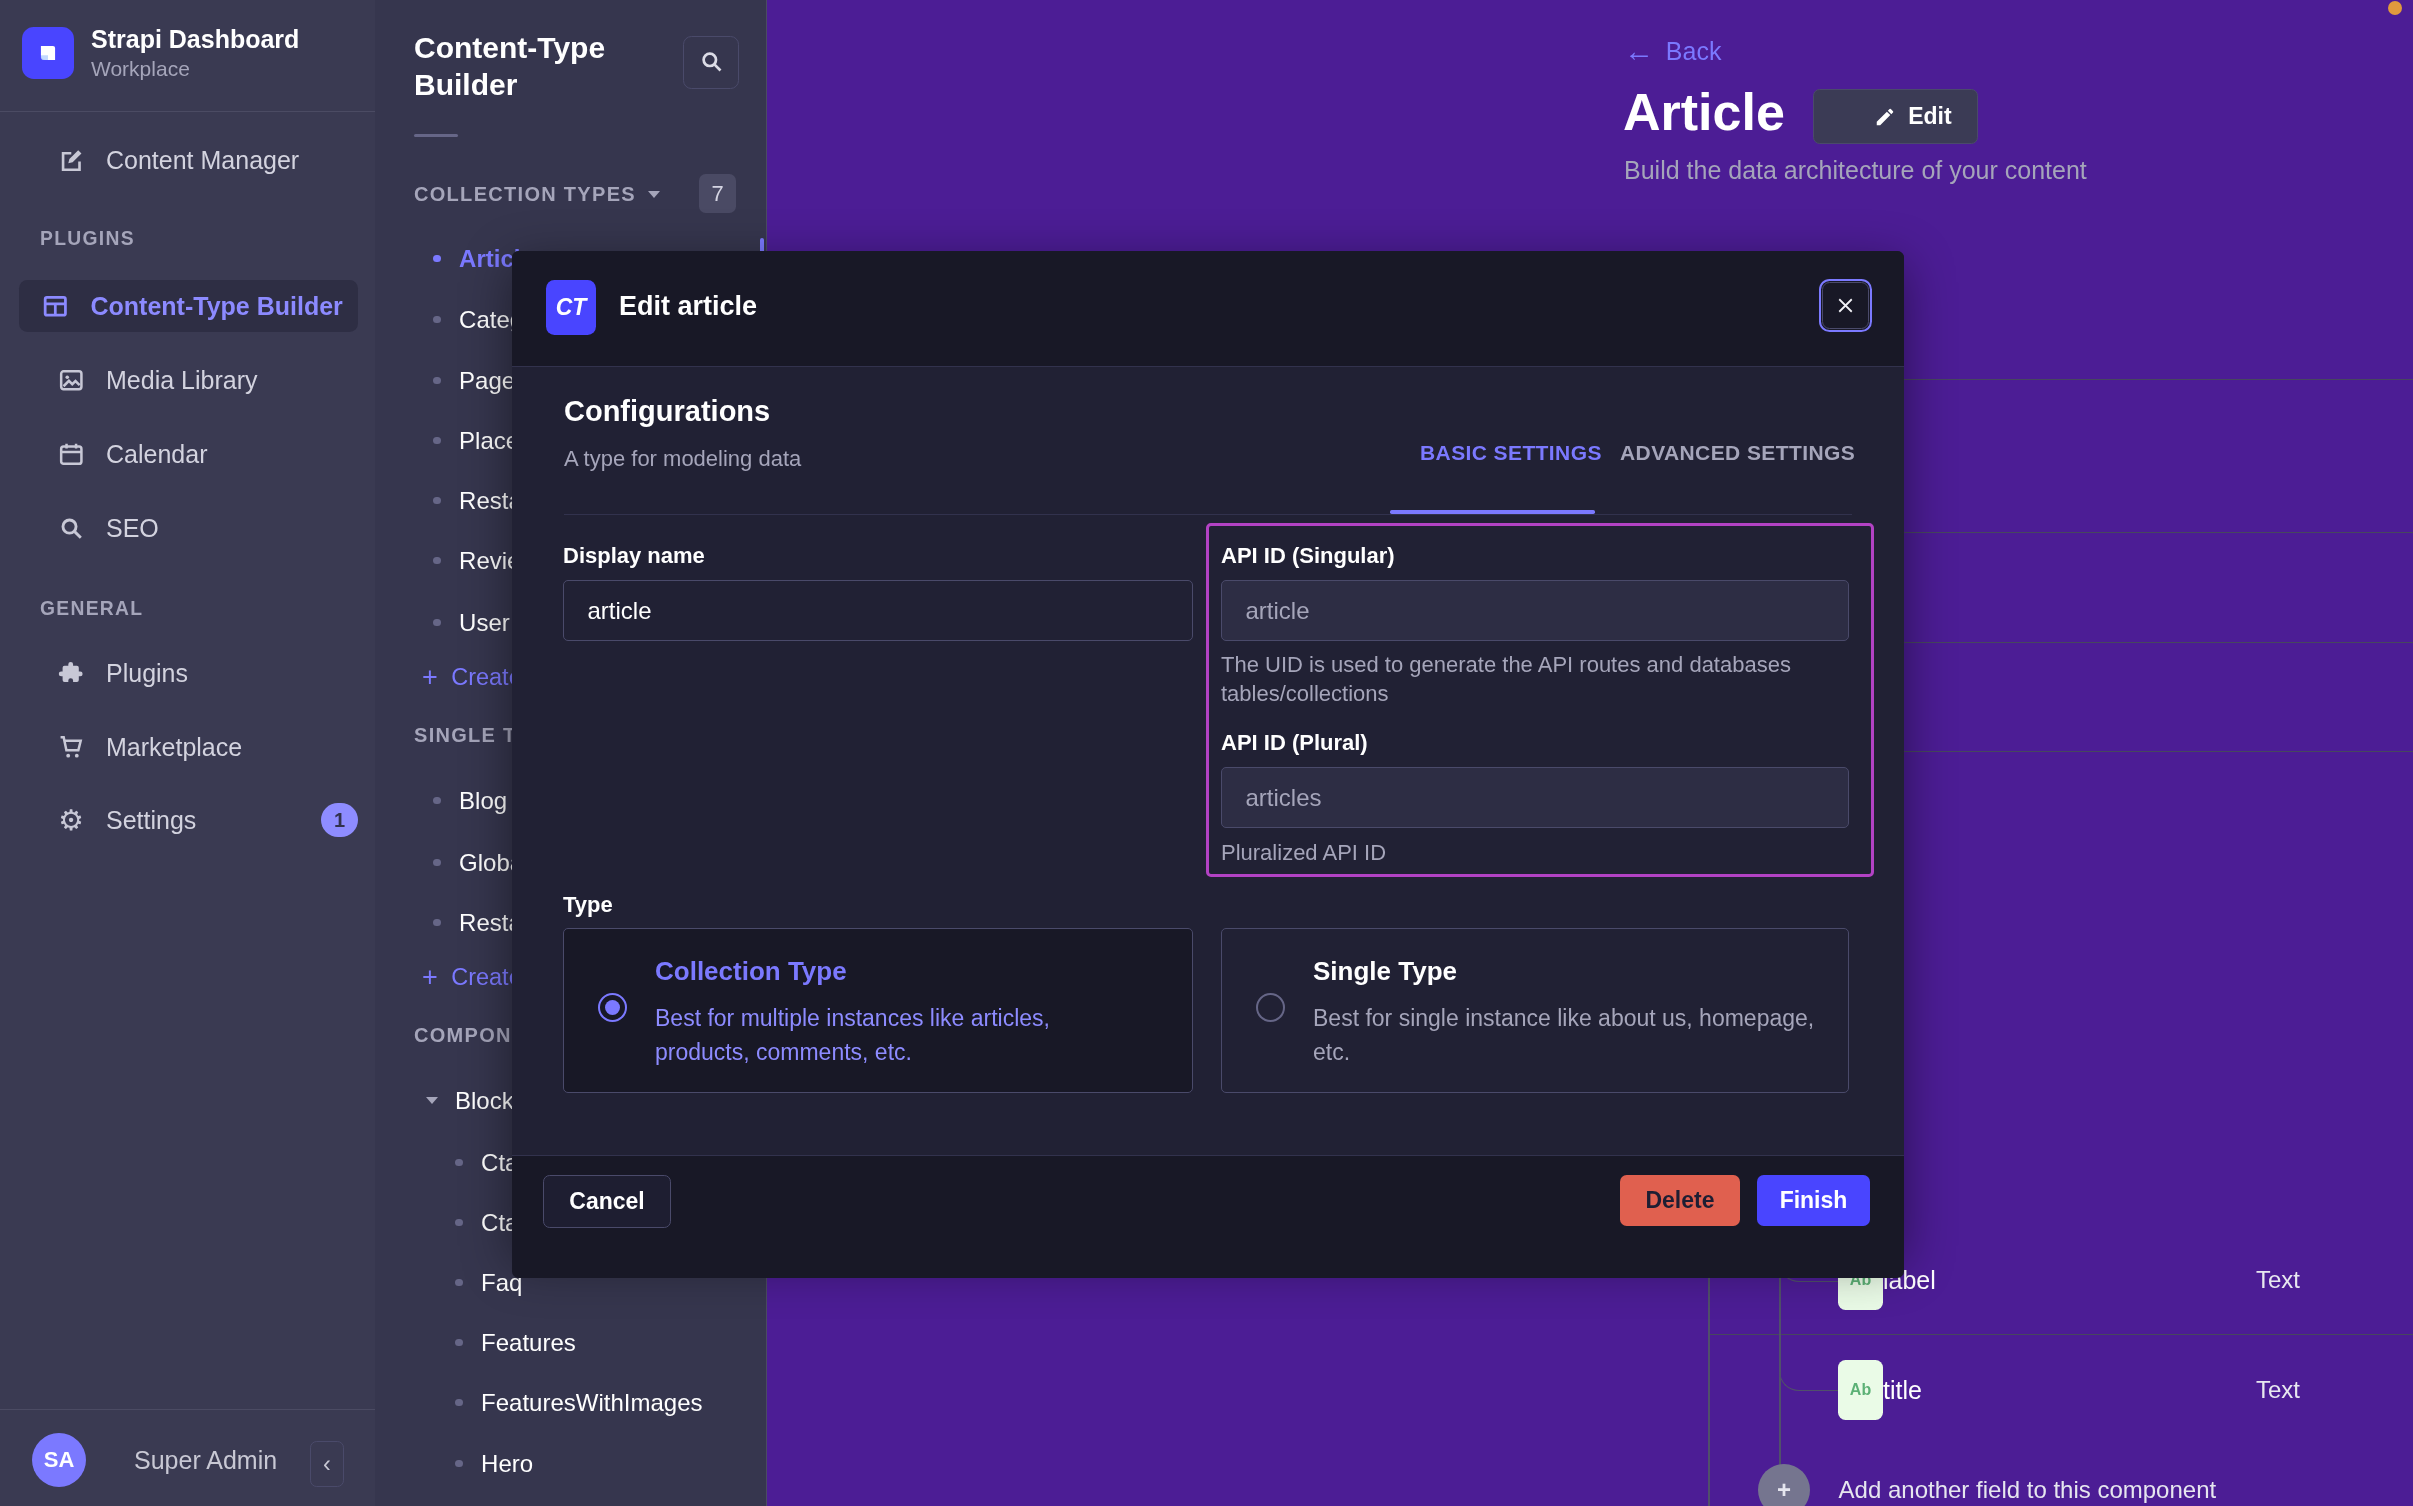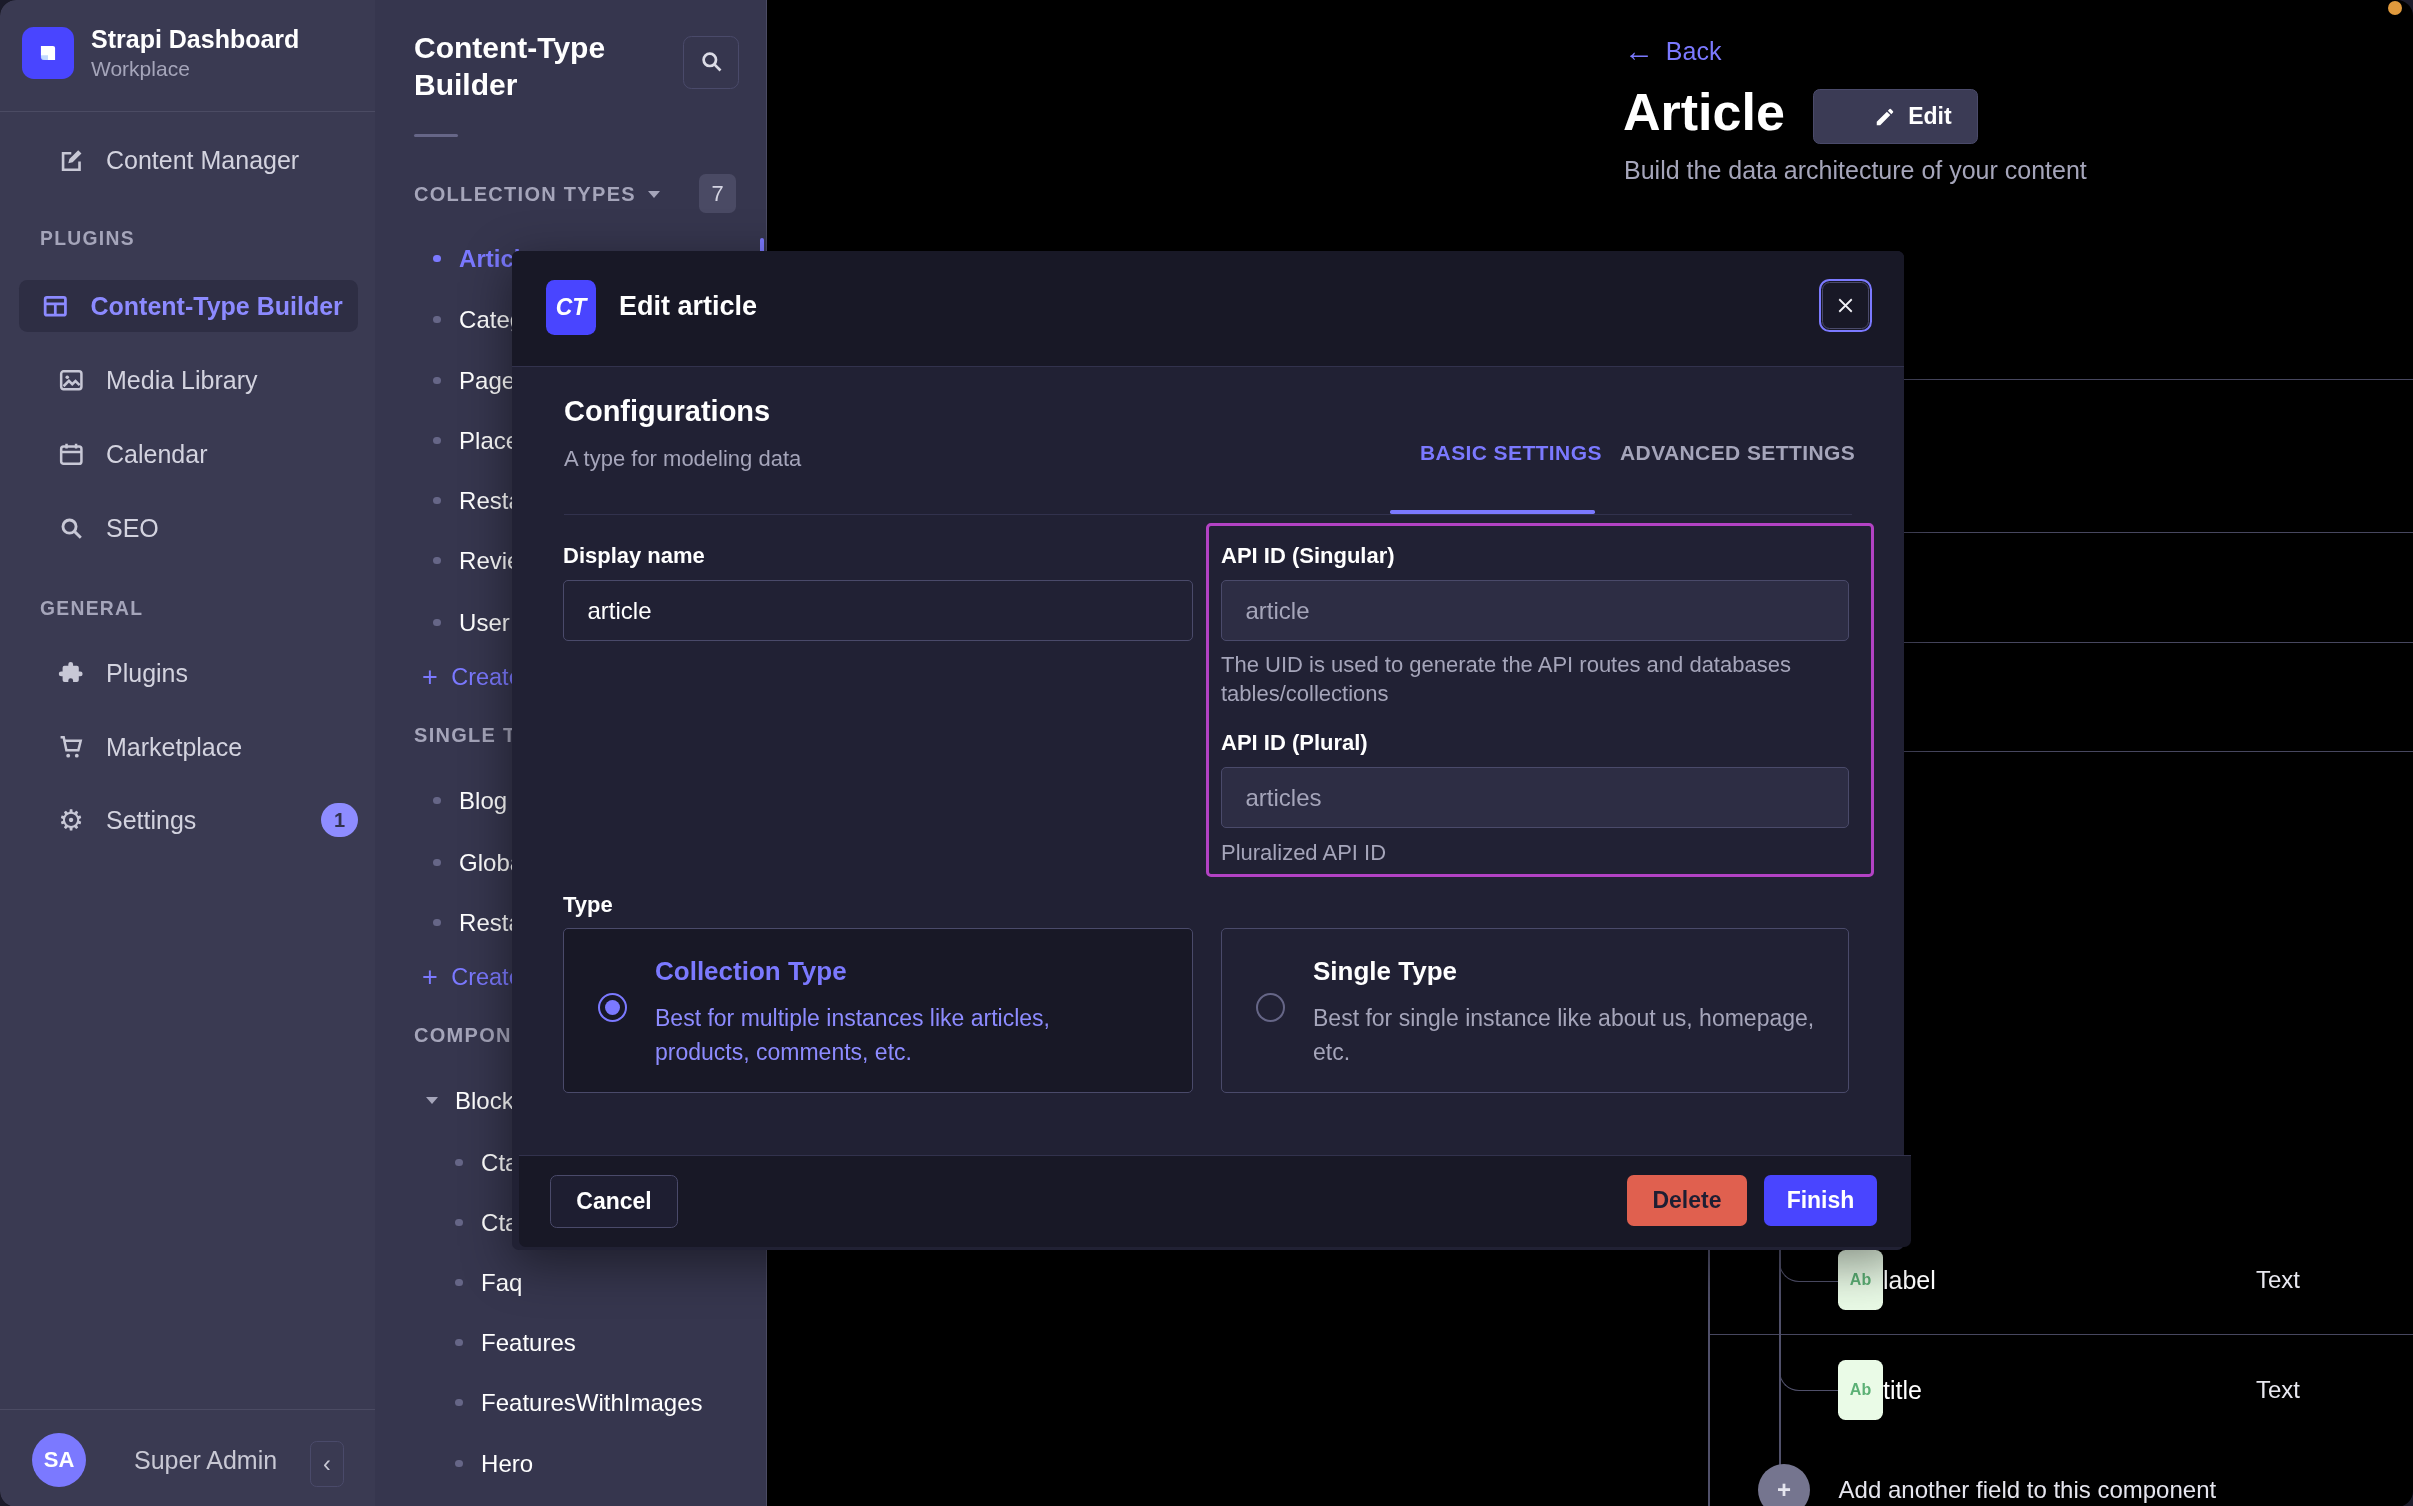--- a/index.html
+++ b/index.html
@@ -1,17 +1,17 @@
 <!DOCTYPE html>
 <html style="font-size:13.4px"><head>
 <meta charset="utf-8">
 <style>
   html,body{margin:0;padding:0;background:#1b1b2a;}
   #app{position:relative;width:2413px;height:1507px;overflow:hidden;
-       font-family:"Liberation Sans",sans-serif;background:#000000;color:#fff;border-radius:16px;}
+       font-family:"Liberation Sans",sans-serif;background:#4c1d95;color:#fff;}
 
   
   #sidebar{position:absolute;left:0;top:0;width:375px;height:1507px;background:#3a3a52;
            border-right:0.8px solid #4b4b63;}
   .logo-row{position:absolute;left:22px;top:25px;display:flex;align-items:center;gap:17px;}
   .logo{width:52px;height:52px;border-radius:11.8px;background:#4945ff;display:flex;align-items:center;justify-content:center;}
   .logo-title{font-size:25px;font-weight:700;color:#fff;}
   .logo-sub{font-size:21px;color:#a5a5ba;margin-top:3.4px;}
   .sb-divider{position:absolute;left:0;width:375px;height:0.8px;background:#4b4b63;}
   .sb-section{position:absolute;left:40px;font-size:19.3px;font-weight:700;letter-spacing:1.3px;color:#a5a5ba;}
@@ -105,21 +105,21 @@
   .radio{position:absolute;left:34px;top:64px;width:25px;height:25px;border-radius:50%;border:2.5px solid #7b79ff;
          display:flex;align-items:center;justify-content:center;}
   .radio .dot{width:15px;height:15px;border-radius:50%;background:#7b79ff;}
   .radio.empty{border-color:#666687;}
   .card-title{position:absolute;left:91px;top:27px;font-size:26px;font-weight:600;}
   .type-card.collection .card-title{color:#7b79ff;}
   .type-card.single .card-title{color:#fff;}
   .card-desc{position:absolute;left:91px;top:72px;font-size:23px;line-height:34px;width:495px;}
   .type-card.collection .card-desc{color:#8d8bff;}
   .type-card.single .card-desc{color:#a5a5ba;width:504px;}
-  .modal-footer{position:absolute;left:7px;top:904px;width:100%;height:92px;background:#181826;border-top:0.8px solid #32324d;
+  .modal-footer{position:absolute;left:0;top:904px;width:100%;height:123px;background:#181826;border-top:0.8px solid #32324d;
                 border-radius:0 0 6.7px 6.7px;box-sizing:border-box;}
   .btn{position:absolute;top:18.5px;height:51px;border-radius:6.7px;font-size:23px;font-weight:700;
        display:flex;align-items:center;justify-content:center;cursor:pointer;font-family:"Liberation Sans",sans-serif;}
   .btn.cancel{left:31px;width:126px;background:#1e1e31;border:0.8px solid #4a4a6a;color:#fff;}
   .btn.delete{left:1108px;width:120px;background:#e0604f;color:#1e1e33;}
   .btn.finish{left:1245px;width:113px;background:#4945ff;color:#fff;}
 </style>
 </head>
 <body>
 

